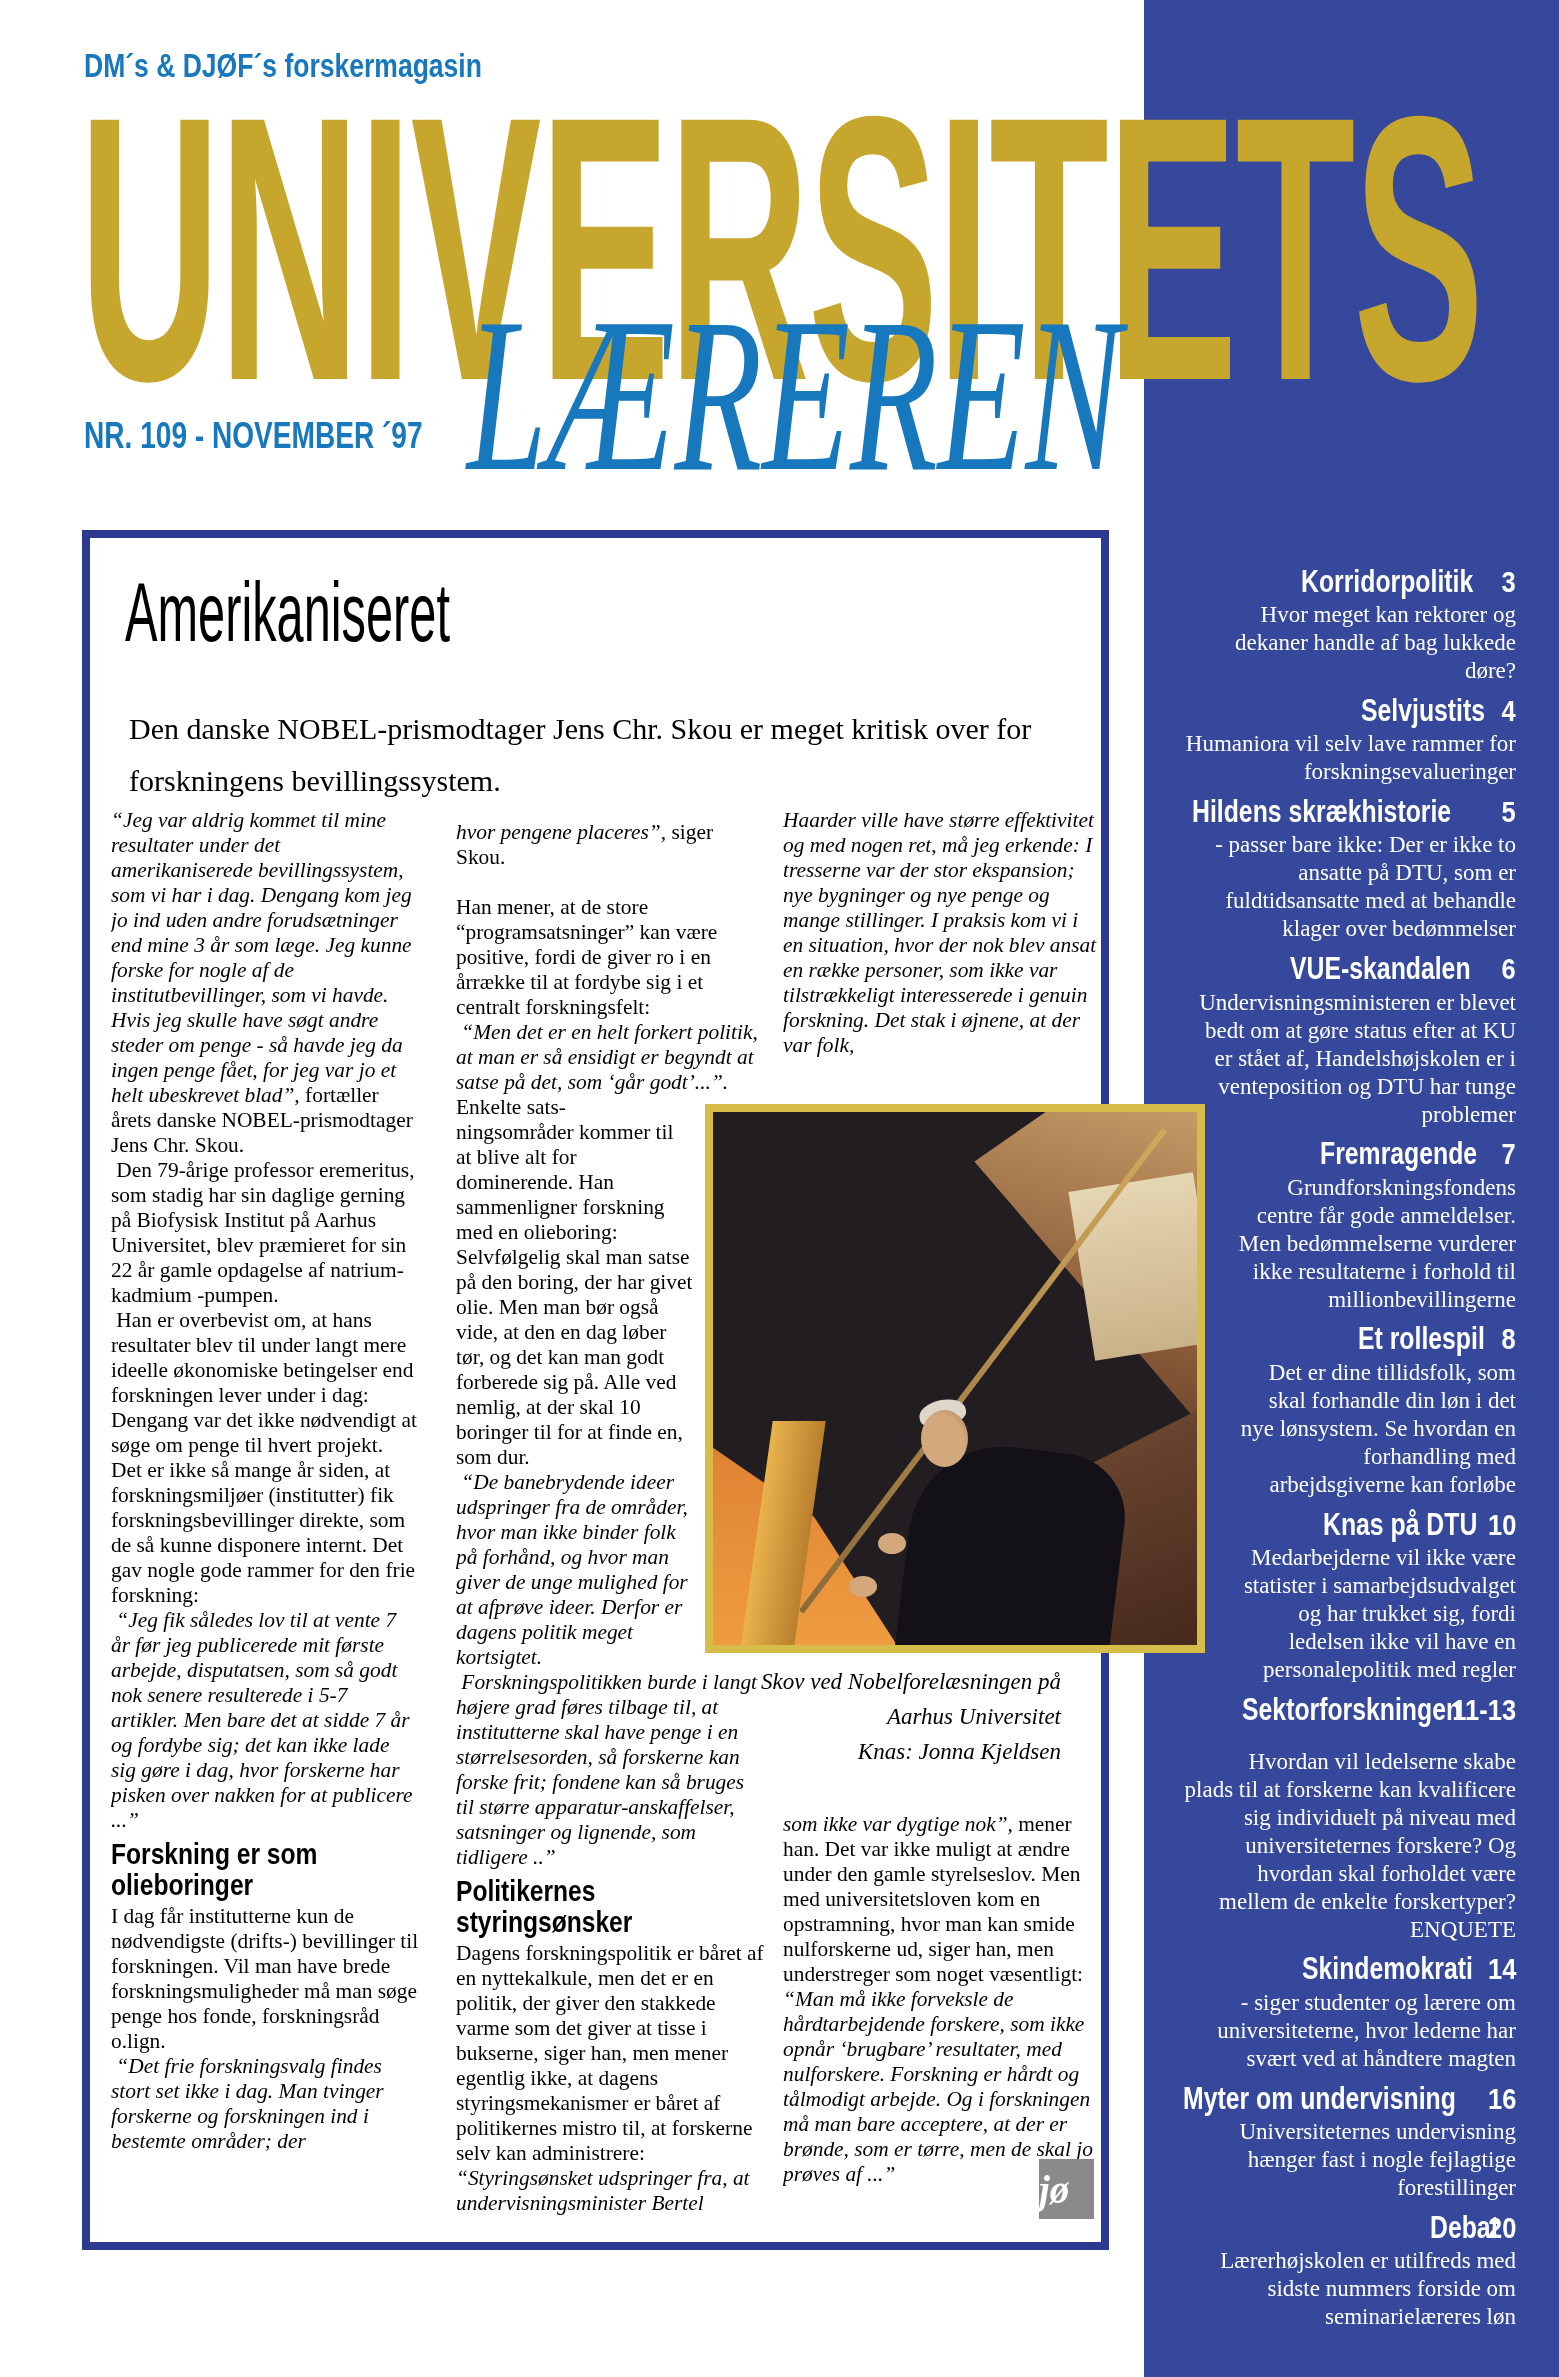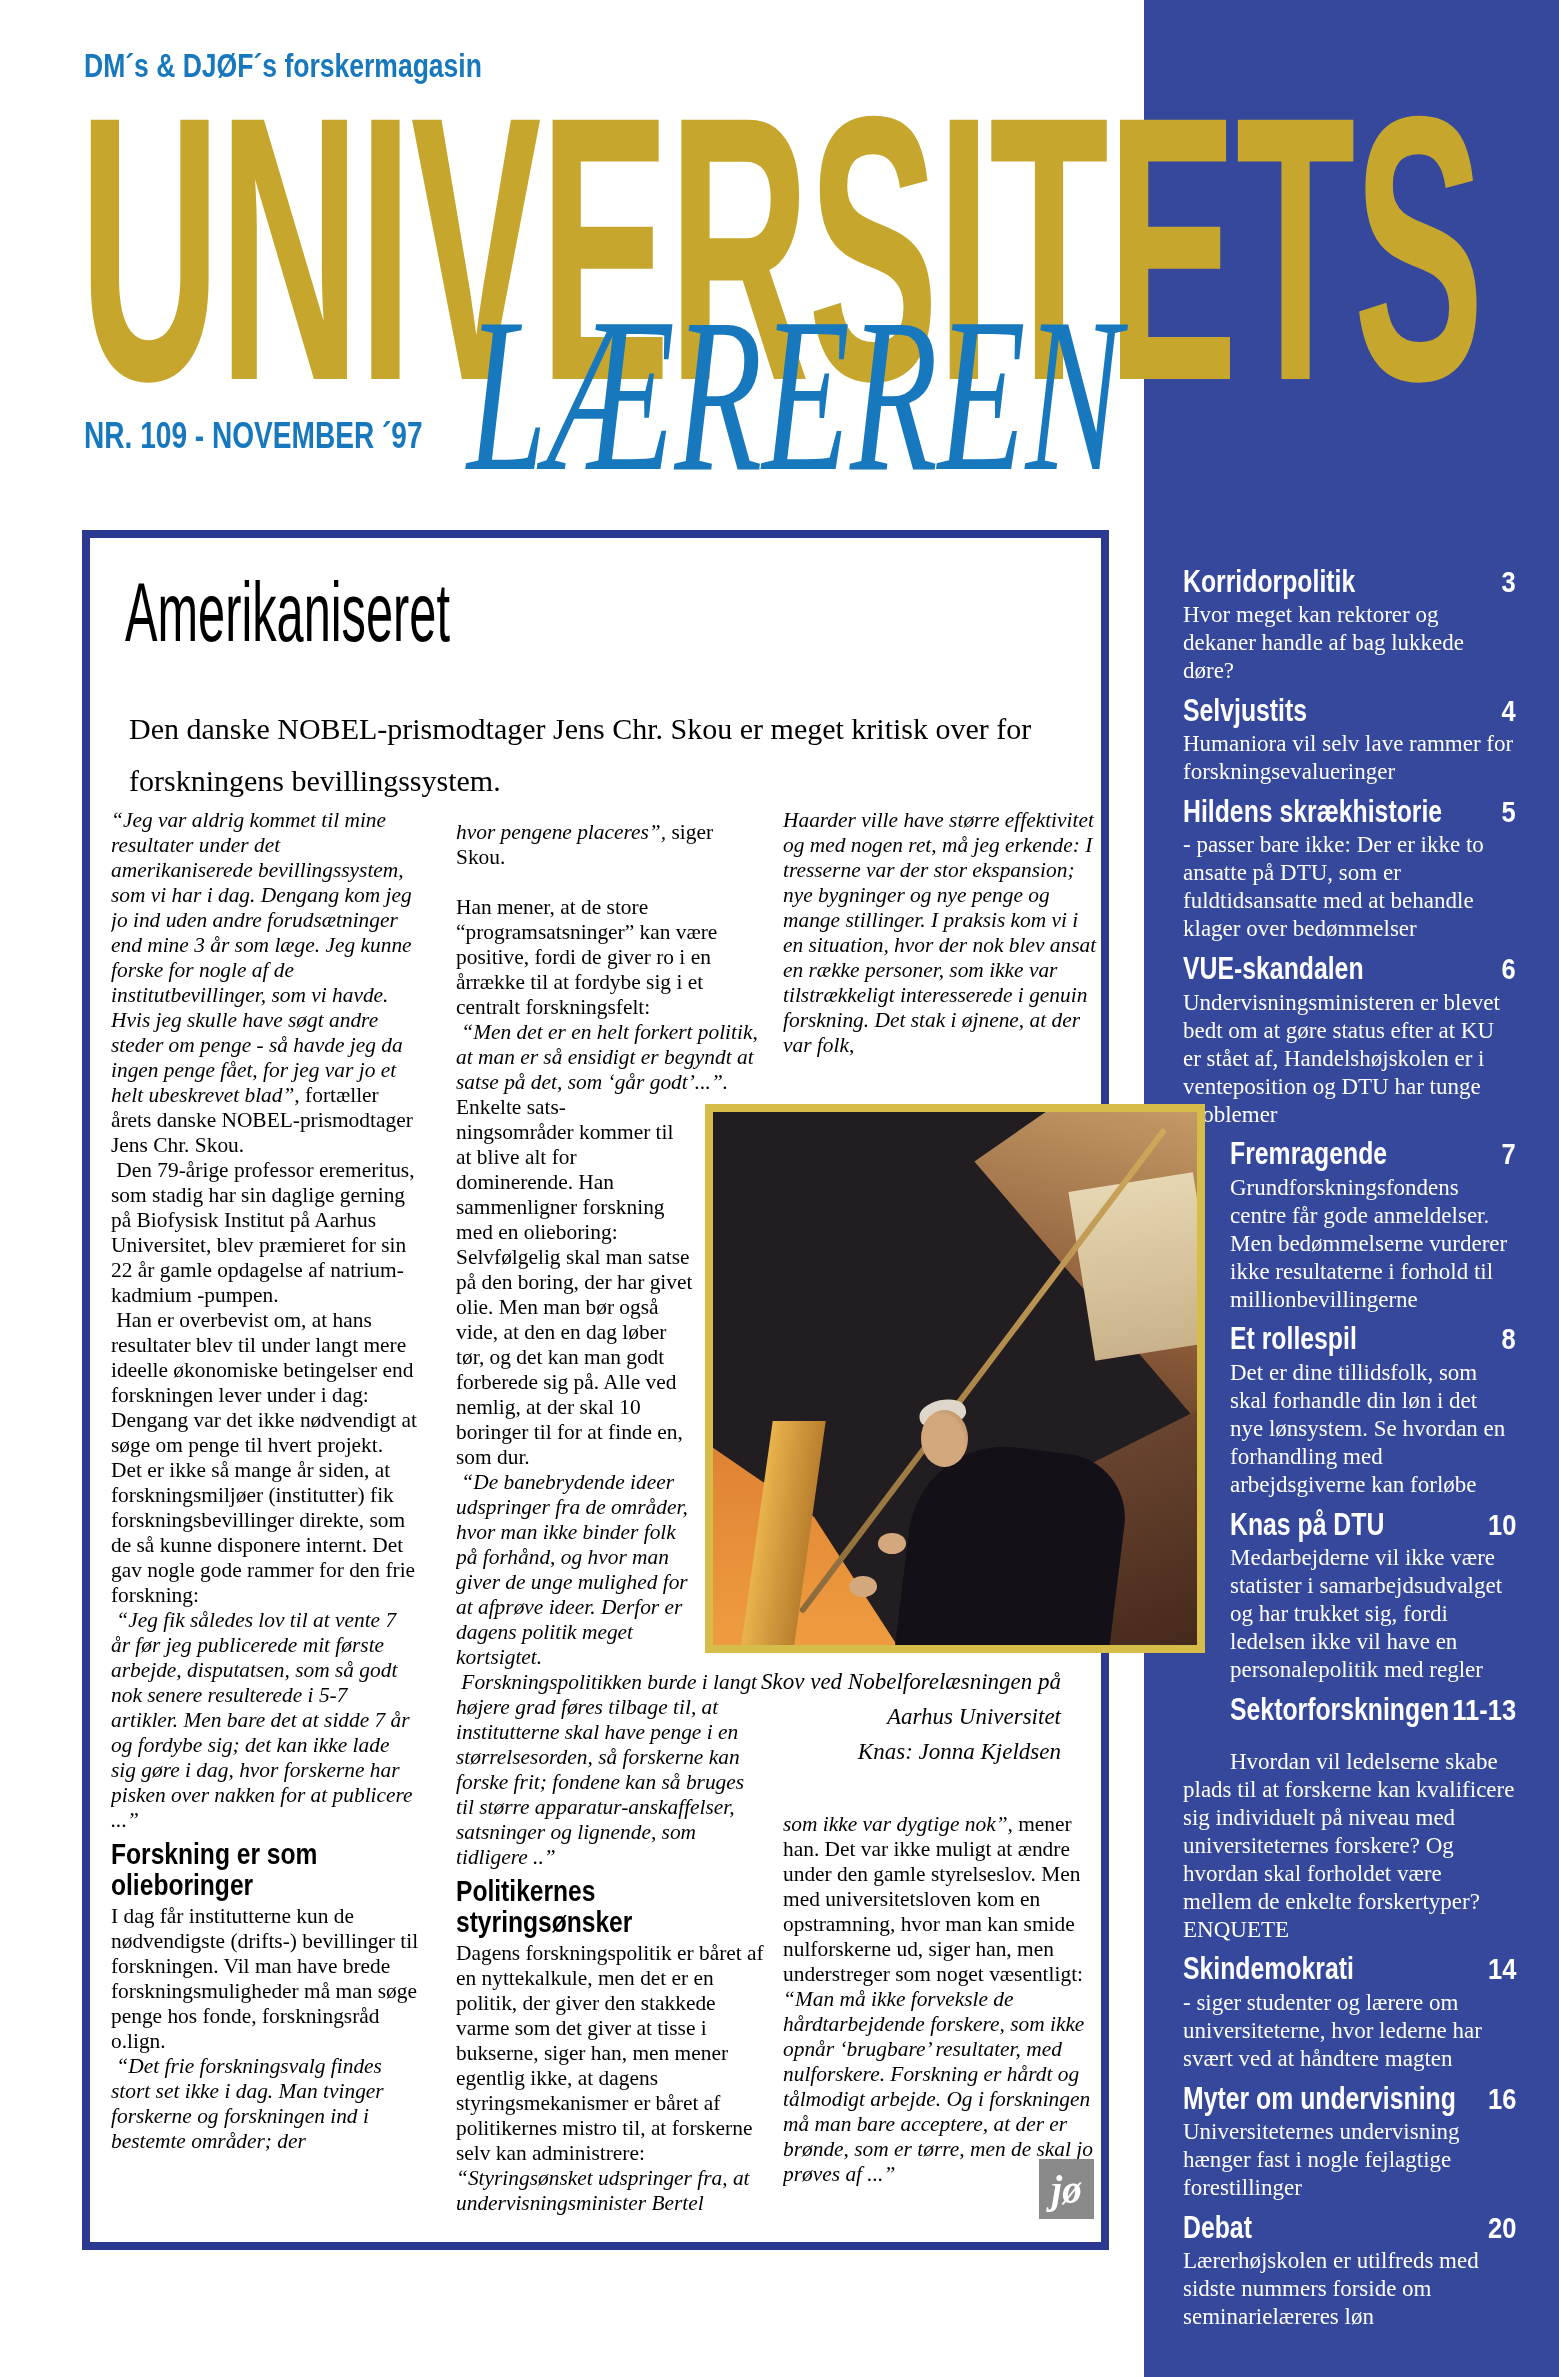--- a/index.html
+++ b/index.html
@@ -49,25 +49,25 @@
   .p-stick{left:88px;top:497px;width:604px;height:5.7px;background:linear-gradient(90deg,#8a6a3a,#d1a85c);
            transform:rotate(-53deg);transform-origin:0 50%;border-radius:2.5px;}
   .p-body{left:40%;top:63%;width:44%;height:40%;background:#141018;border-radius:45% 30% 0 0;transform:rotate(7deg);}
   .p-head{left:43%;top:56%;width:47px;height:57px;background:radial-gradient(ellipse at 40% 60%,#d2a87c 60%,#a87c52);border-radius:50%;}
   .p-hair{left:42.5%;top:54%;width:47px;height:26.4px;background:#ddd6c9;border-radius:50% 50% 40% 40%;transform:rotate(-12deg);}
   .p-hand{width:28px;height:21.4px;background:#d2a87c;border-radius:50%;}
 
   #caption{left:728px;top:1664px;width:333px;text-align:right;font-style:italic;font-size:23px;line-height:35px;z-index:4;}
 
   #byline-box{left:1039px;top:2159px;width:55px;height:60px;background:#8a8a8a;color:#fff;z-index:2;
-              display:flex;align-items:center;justify-content:center;font-style:italic;font-weight:bold;font-size:39px;}
+              display:flex;align-items:center;justify-content:flex-start;font-style:italic;font-weight:bold;font-size:39px;}
 
   
   #toc{left:1183px;top:565px;width:333px;color:#fff;z-index:2;}
-  .toc-entry{margin-bottom:8.8px;}
+  .toc-entry{margin-bottom:8.8px;text-align:right;}
   .toc-h{position:relative;height:35px;}
   .toc-h .title .cx{font-size:31px;line-height:34px;transform:scaleX(.8);color:#fff;}
   .toc-h .page{position:absolute;right:0;top:0;font-family:"Liberation Sans",sans-serif;font-weight:bold;font-size:30px;
                display:inline-block;transform:scaleX(.85);transform-origin:100% 0;color:#fff;}
   .toc-d{font-size:23px;line-height:28px;margin:1.3px 0 0;}
   .toc-entry.indent .title{padding-left:47px;display:inline-block;}
   .toc-entry.indent .toc-d{padding-left:47px;}
   .toc-entry.hang .title{padding-left:47px;display:inline-block;}
   .toc-entry.hang .toc-d{text-indent:47px;margin-top:20px;}
 </style>

